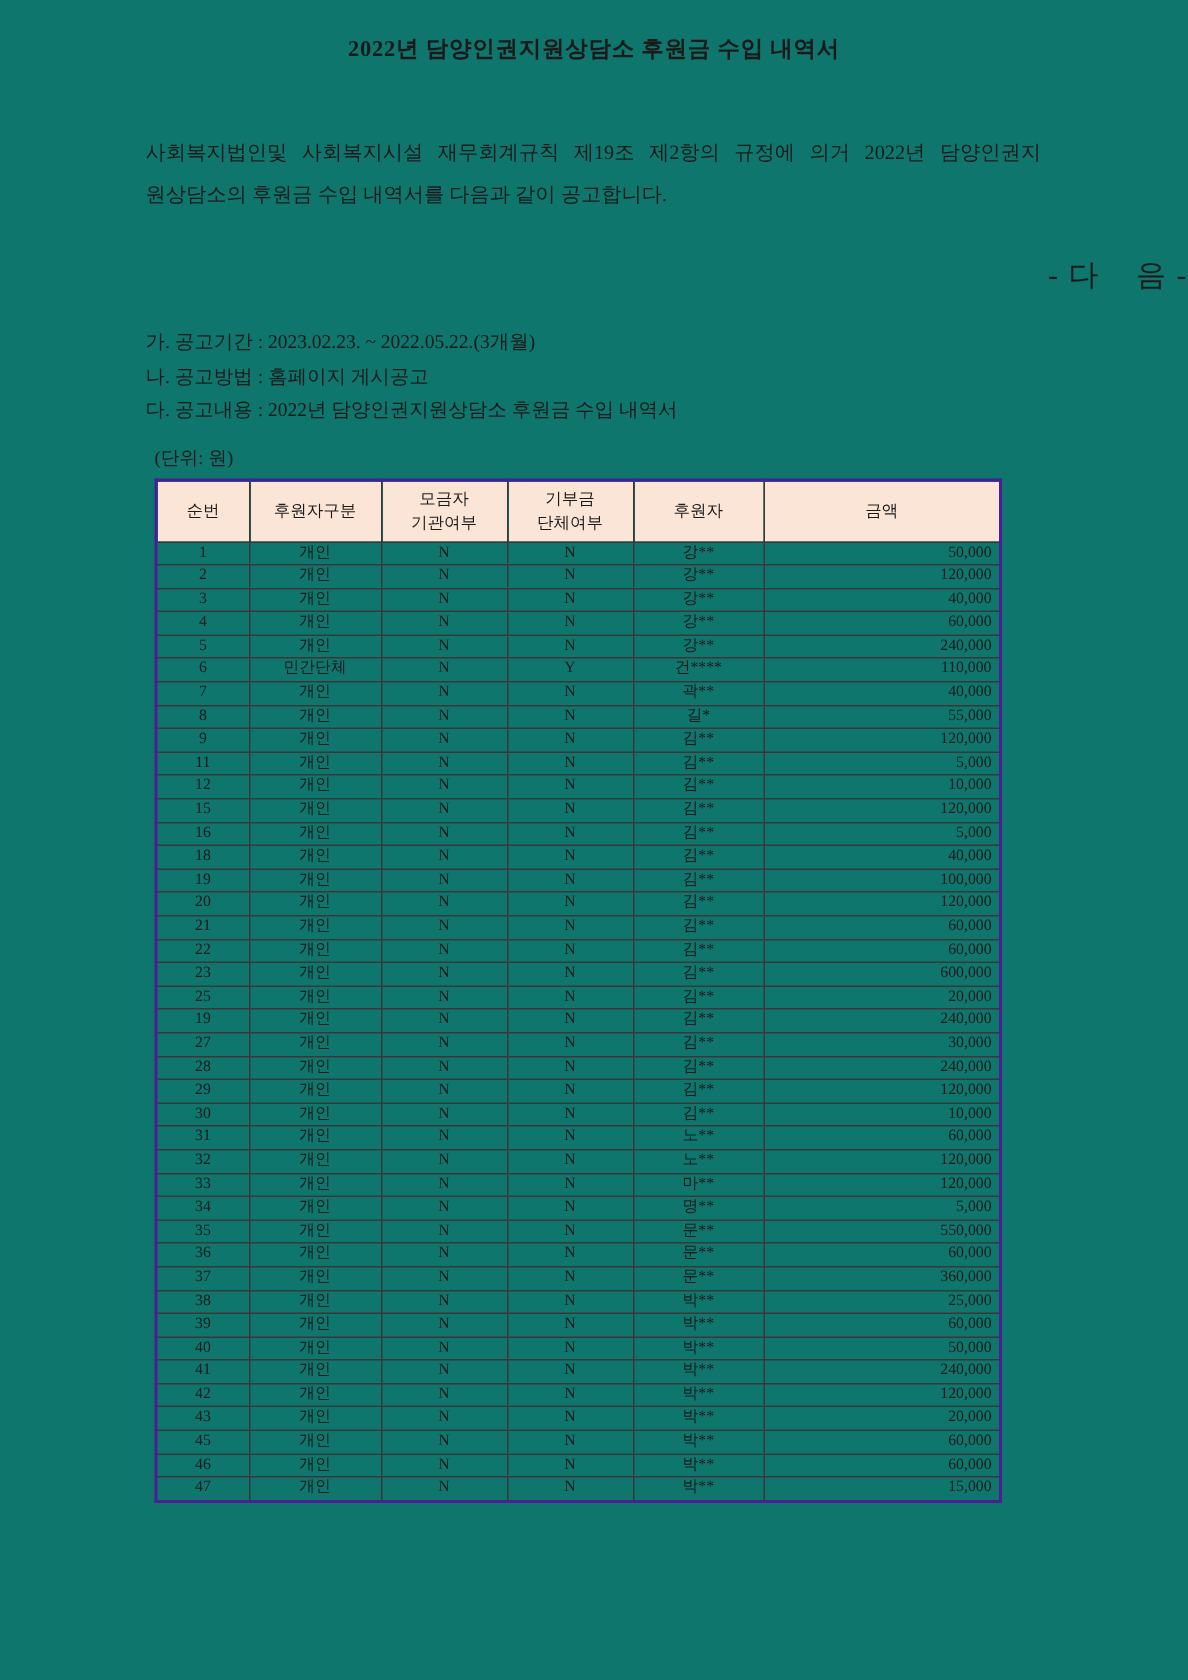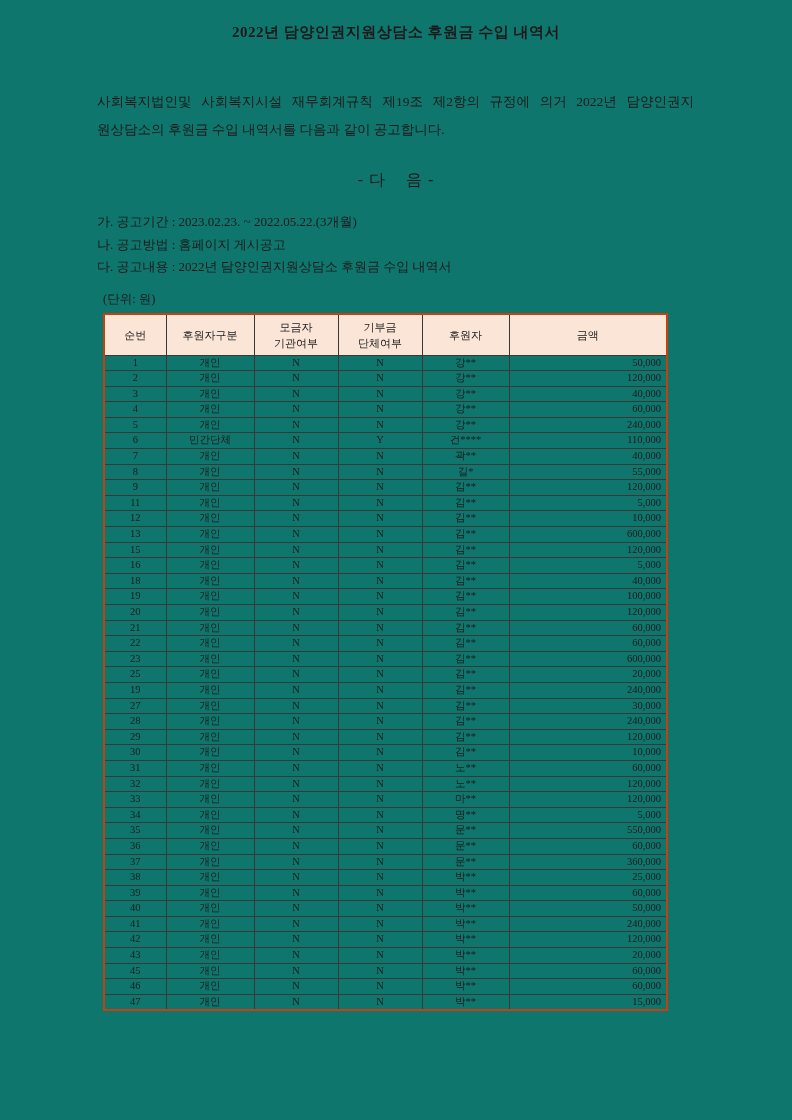--- a/index.html
+++ b/index.html
@@ -26,42 +26,42 @@
     font-size: 13.5px;
     line-height: 28px;
   }
   .intro-line { display: block; }
   .intro-line.justify {
     text-align: justify;
     text-align-last: justify;
   }
   .daum {
     margin-top: 26px;
-    text-align: center;
-    font-size: 16px;
+    text-align: right;
+    font-size: 20px;
     white-space: pre;
     letter-spacing: 1px;
   }
   .notices {
     margin: 20px 97px 0 97px;
     font-size: 13px;
     line-height: 22.5px;
   }
   .unit {
     width: 563px;
     margin: 12px 0 0 103px;
     text-align: left;
     font-size: 12.5px;
   }
   table.donation-table {
     width: 563px;
     margin: 5px 0 0 103px;
     border-collapse: collapse;
     table-layout: fixed;
-    border: 2px solid #c2410c;
+    border: 2px solid #4c1d95;
   }
   .donation-table th, .donation-table td {
     border: 1px solid #383838;
     font-weight: normal;
     overflow: hidden;
   }
   .donation-table th {
     background: #FBE5D6;
     font-size: 11px;
     line-height: 16px;
@@ -209,28 +209,20 @@
         </tr>
         <tr>
           <td class="col-no">12</td>
           <td class="col-donor-type">개인</td>
           <td class="col-fundraiser-org-yn">N</td>
           <td class="col-donation-org-yn">N</td>
           <td class="col-donor">김**</td>
           <td class="col-amount">10,000</td>
         </tr>
         <tr>
-          <td class="col-no">13</td>
-          <td class="col-donor-type">개인</td>
-          <td class="col-fundraiser-org-yn">N</td>
-          <td class="col-donation-org-yn">N</td>
-          <td class="col-donor">김**</td>
-          <td class="col-amount">600,000</td>
-        </tr>
-        <tr>
           <td class="col-no">15</td>
           <td class="col-donor-type">개인</td>
           <td class="col-fundraiser-org-yn">N</td>
           <td class="col-donation-org-yn">N</td>
           <td class="col-donor">김**</td>
           <td class="col-amount">120,000</td>
         </tr>
         <tr>
           <td class="col-no">16</td>
           <td class="col-donor-type">개인</td>

